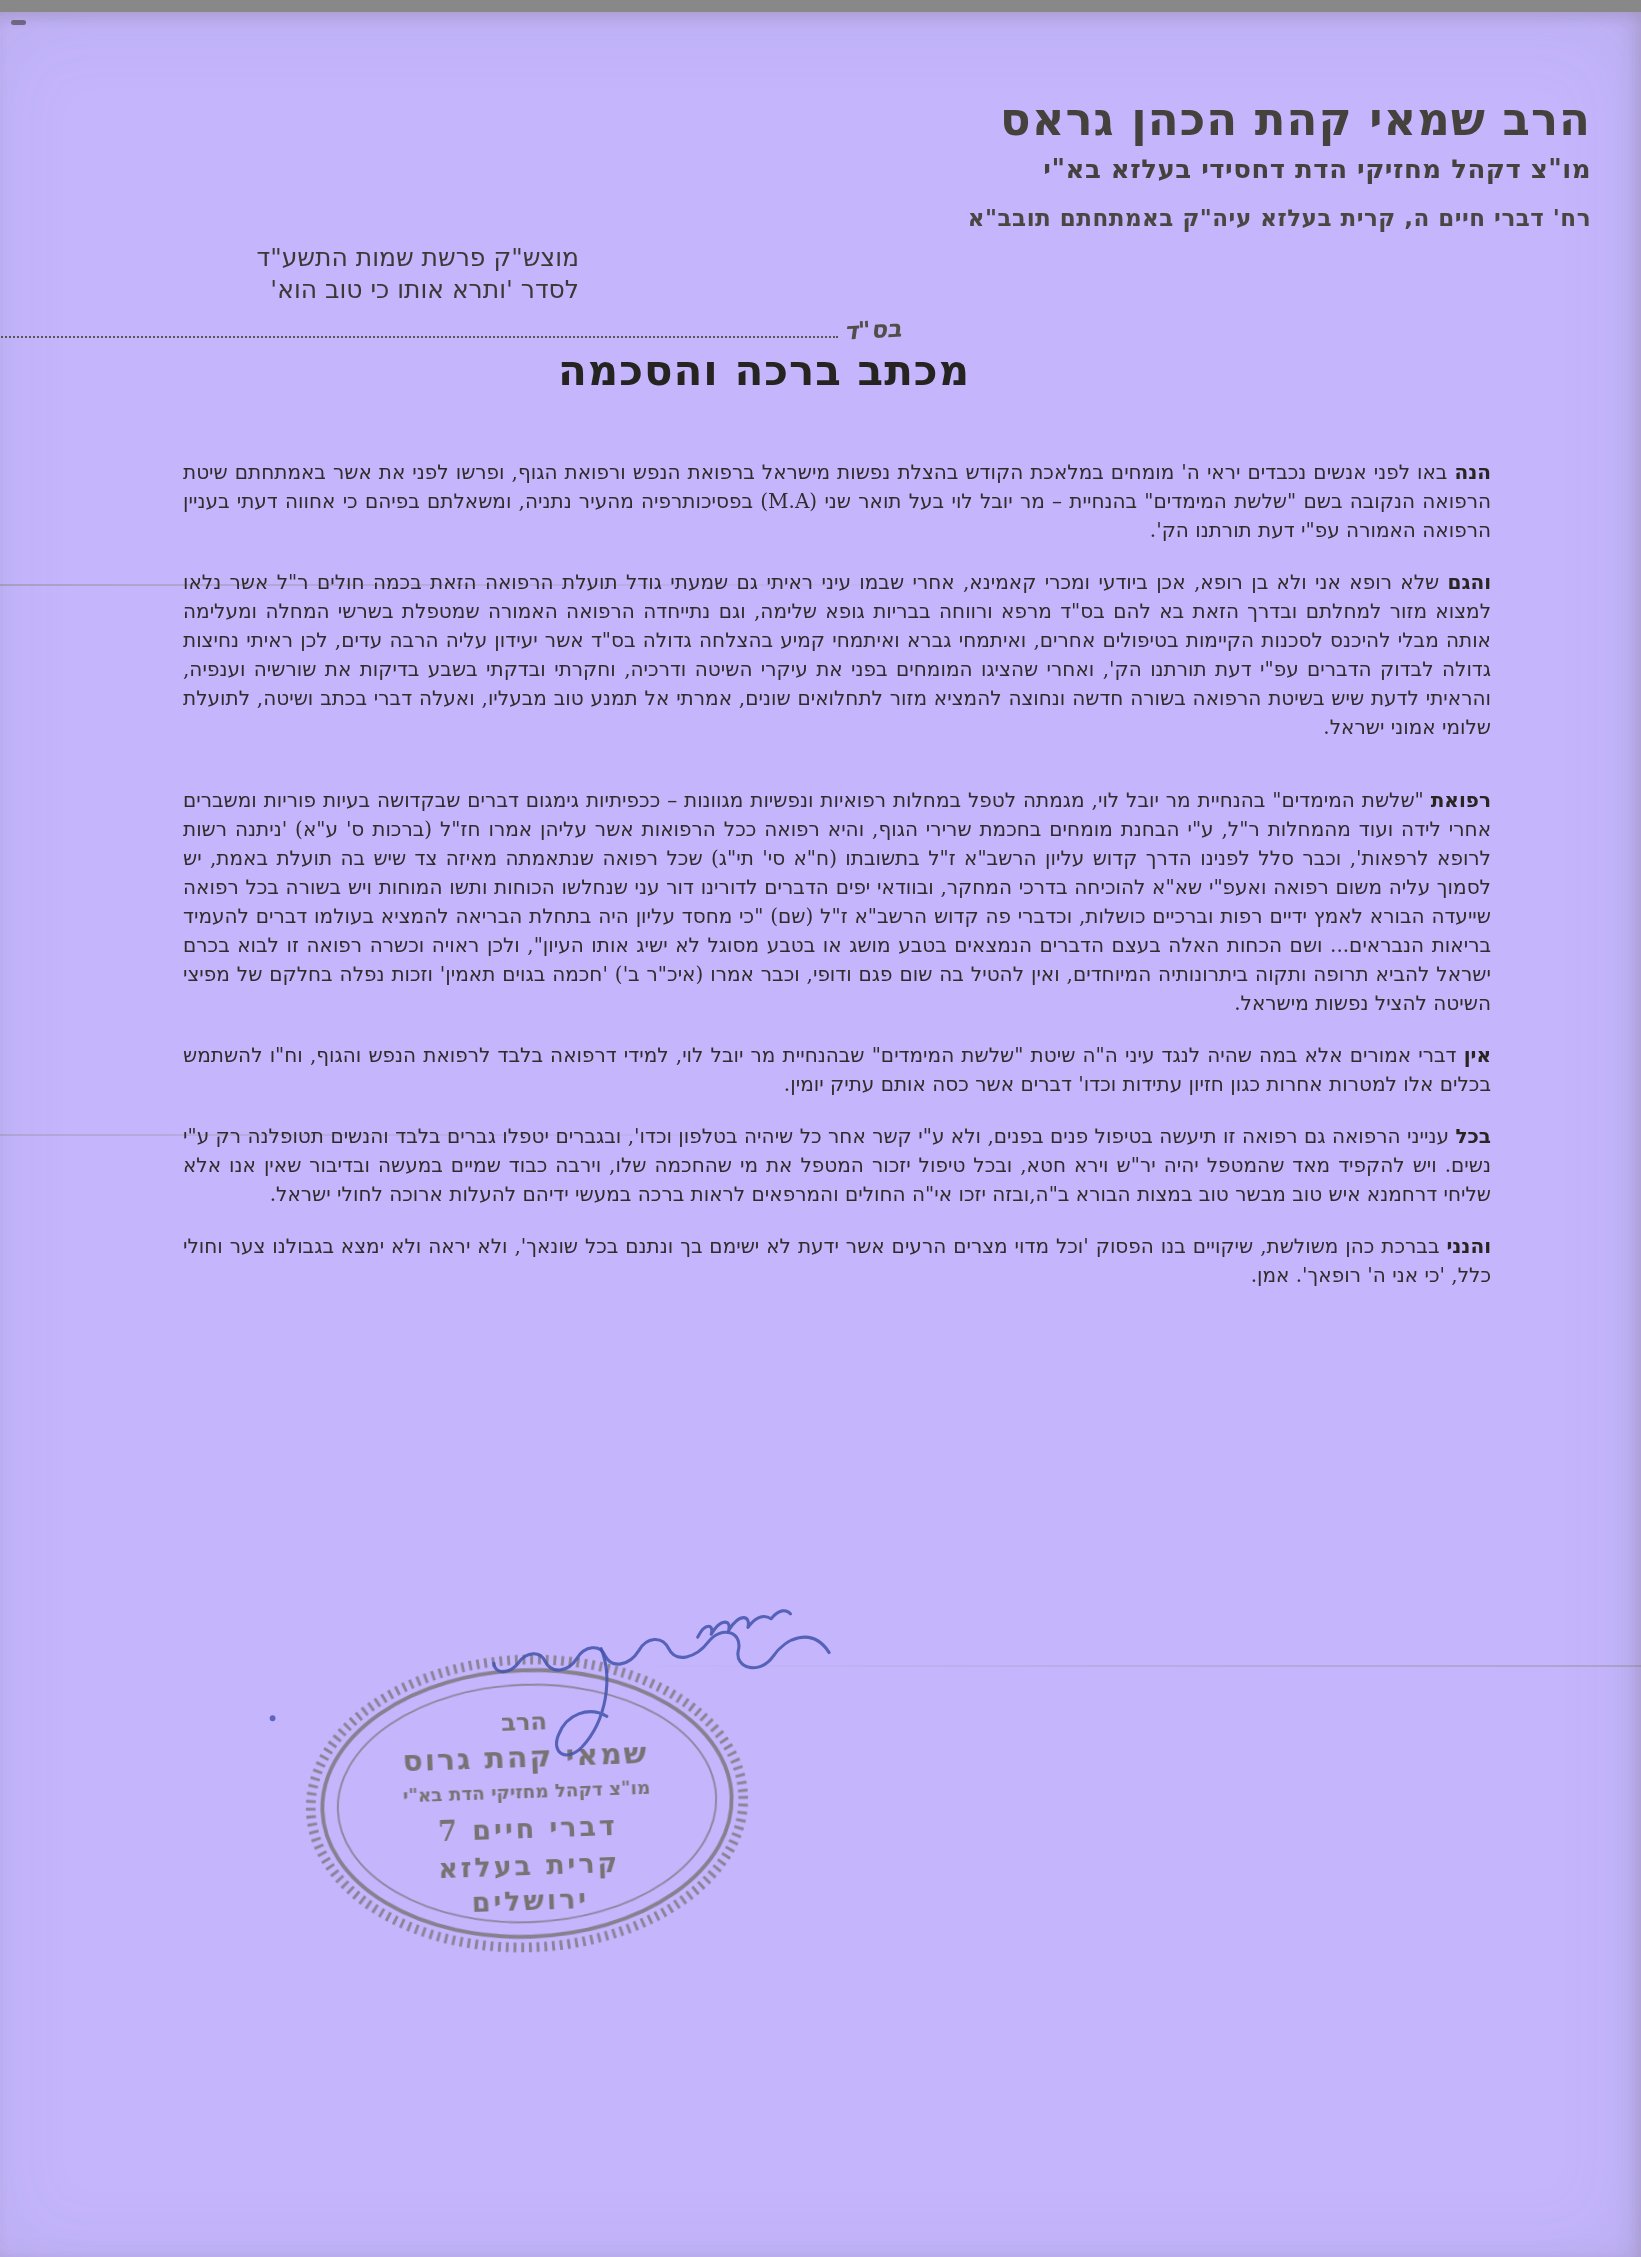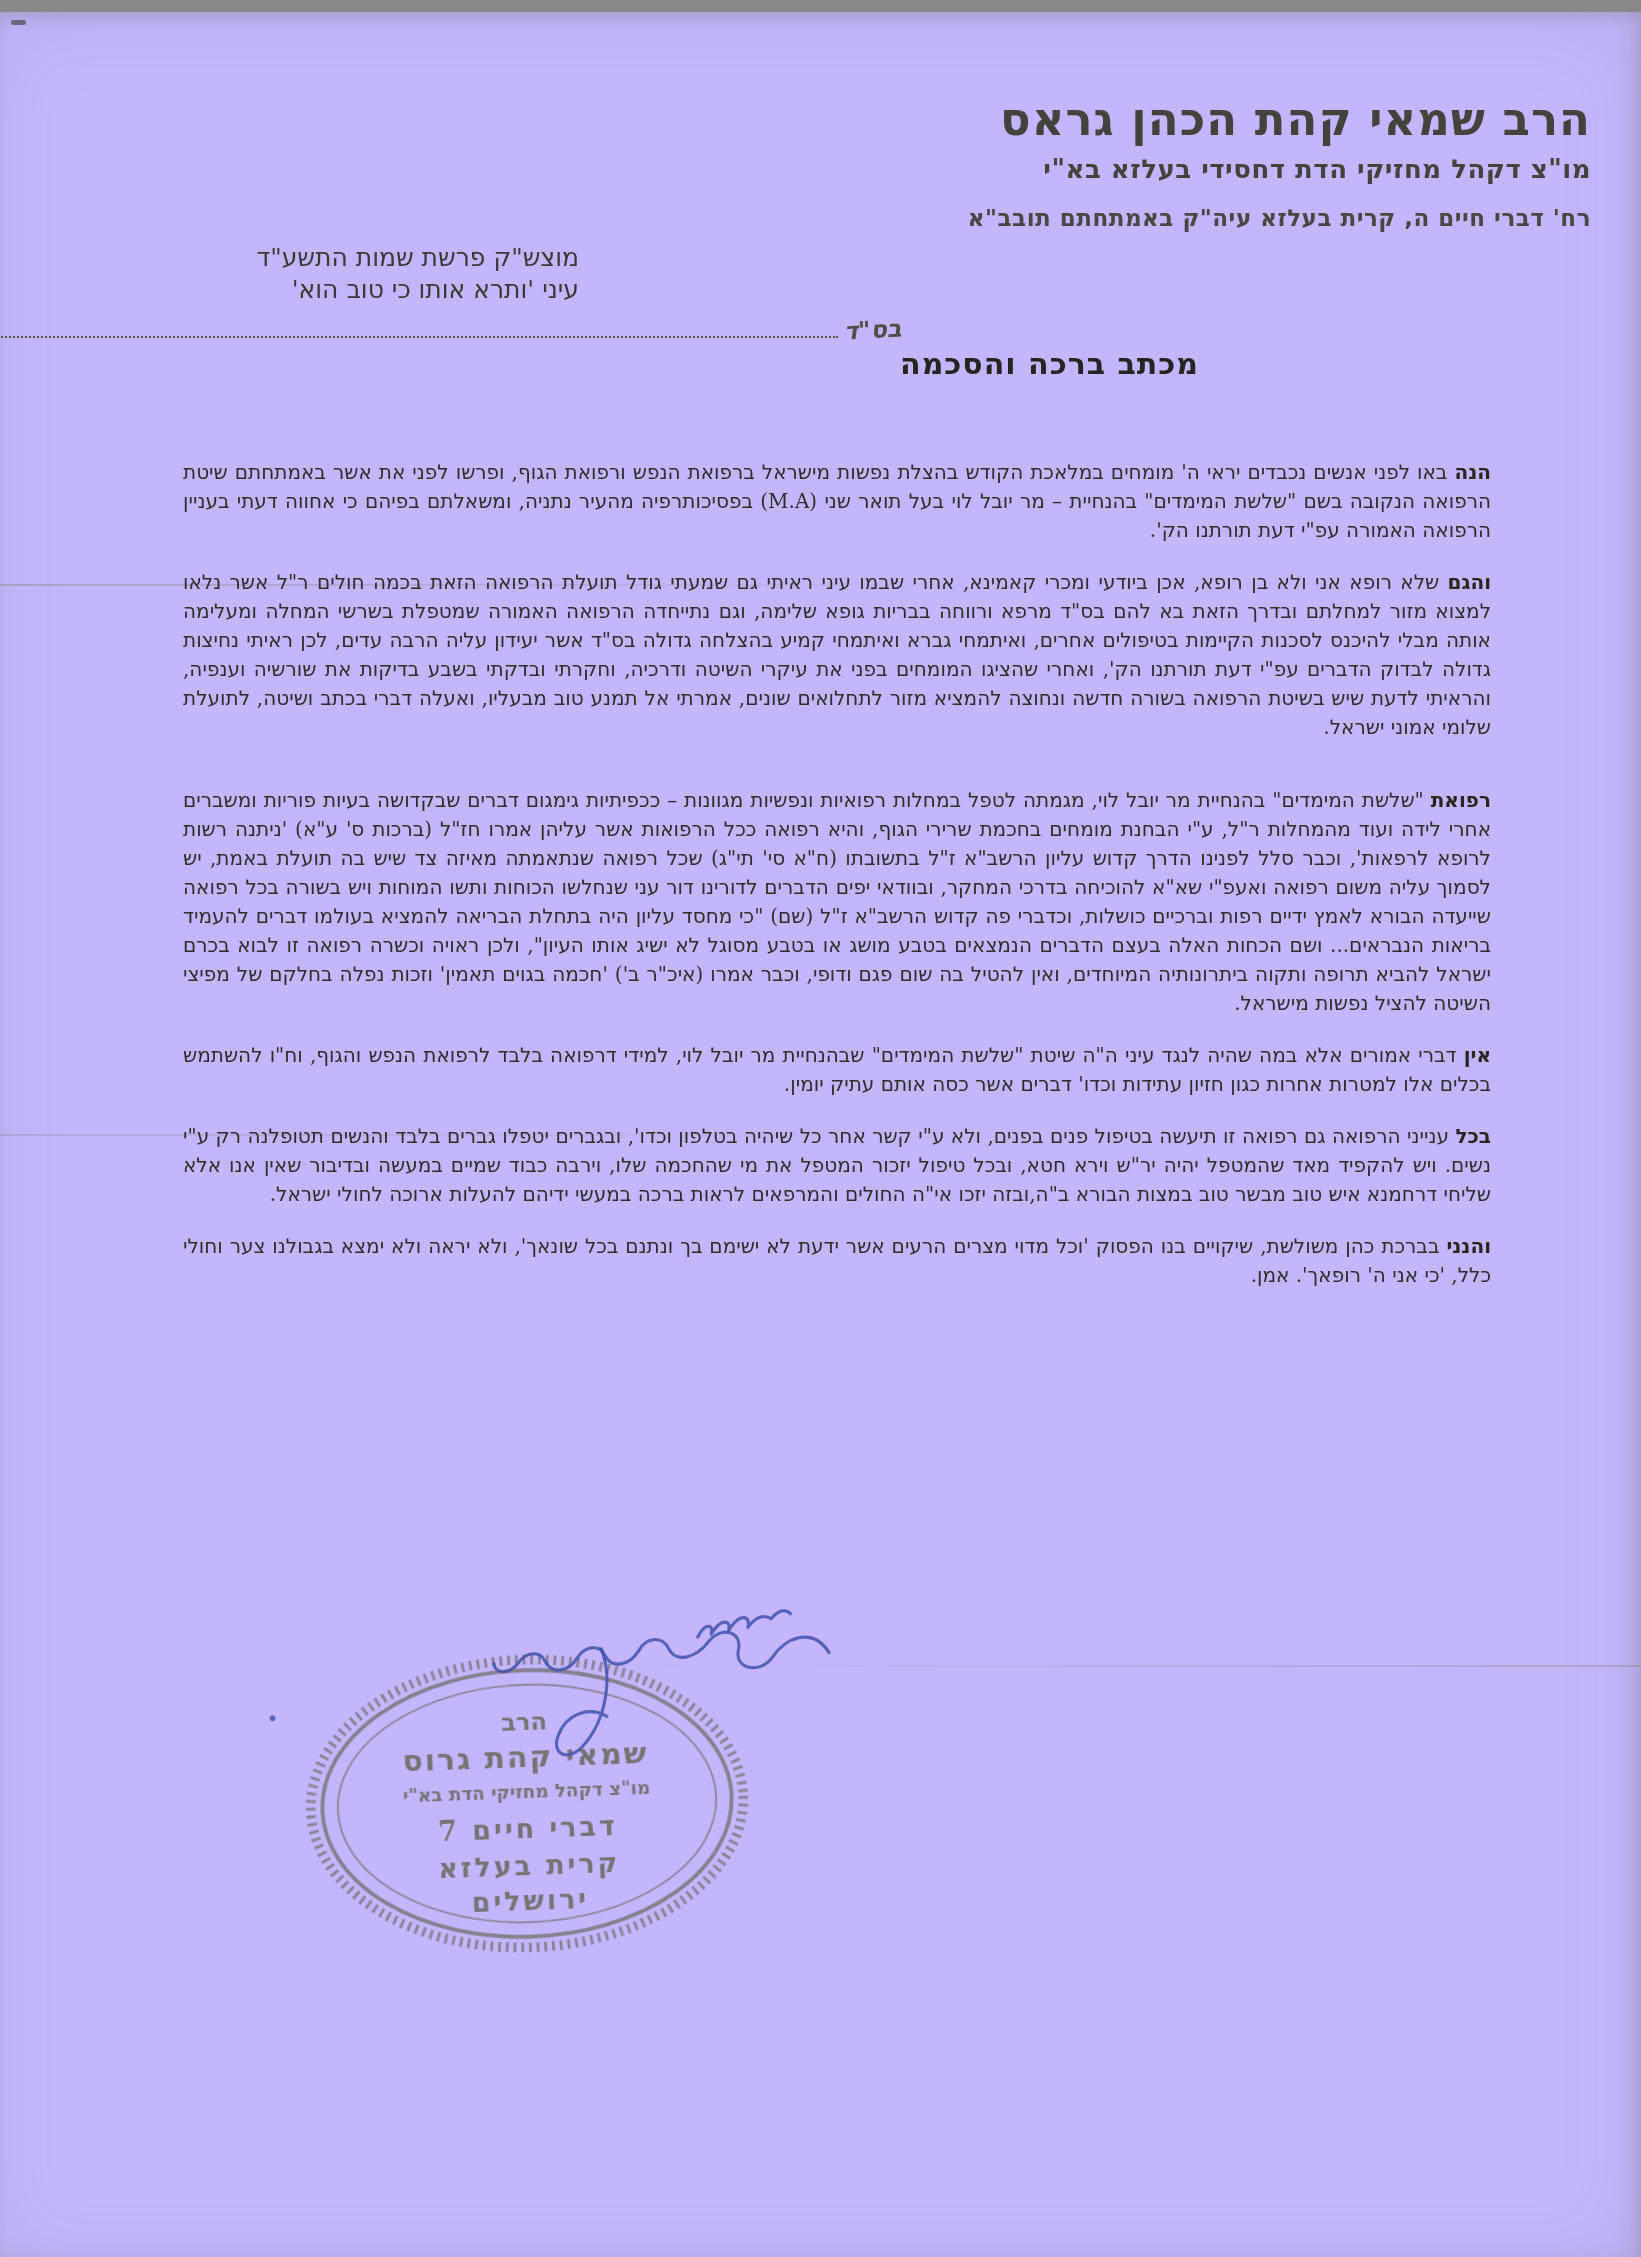--- a/index.html
+++ b/index.html
@@ -46,22 +46,22 @@
     font-size:25px;line-height:32px;color:#3b3935;z-index:2;white-space:nowrap;}
 
   
   .bsd-row{position:absolute;top:299px;left:7.7px;width:908px;height:33px;z-index:2;
     display:flex;align-items:flex-end;direction:ltr;}
   .bsd-dots{flex:1;border-bottom:2.9px dotted #59564f;height:0;margin-bottom:5.8px;}
   .bsd-word{font-family:"DejaVu Sans",sans-serif;font-weight:700;font-style:italic;
     font-size:24px;color:#514e48;margin-left:5.8px;transform:rotate(-3deg);}
 
   
-  .title{position:absolute;top:334px;left:383px;width:830px;text-align:right;
-    font-size:30px;font-weight:700;letter-spacing:1px;color:#262420;z-index:2;}
+  .title{position:absolute;top:334px;left:363px;width:830px;text-align:center;
+    font-size:42px;font-weight:700;letter-spacing:1px;color:#262420;z-index:2;}
   .salutation{position:absolute;top:409px;right:150px;font-size:27px;font-weight:700;
     color:#262420;z-index:2;}
 
   
   .body{position:absolute;top:446px;right:150px;width:1308px;z-index:2;
     font-size:20px;line-height:29px;text-align:justify;}
   .body p{margin:0 0 23px;}
   .body p.gap-lg{margin-top:44px;}
   .body p.para-strong{margin-top:62px;font-weight:700;color:#28261f;}
   .lead{font-weight:700;color:#28261f;}
@@ -89,21 +89,21 @@
   <div class="crease c3"></div>
 
   <div class="letterhead">
     <div class="lh-name">הרב שמאי קהת הכהן גראס</div>
     <div class="lh-sub">מו"צ דקהל מחזיקי הדת דחסידי בעלזא בא"י</div>
     <div class="lh-addr">רח' דברי חיים ה, קרית בעלזא עיה"ק באמתחתם תובב"א</div>
   </div>
 
   <div class="dateline">
     <div>מוצש"ק פרשת שמות התשע"ד</div>
-    <div>עיני 'ותרא אותו כי טוב הוא'</div>
+    <div>לסדר 'ותרא אותו כי טוב הוא'</div>
   </div>
 
   <div class="bsd-row">
     <div class="bsd-dots"></div>
     <span class="bsd-word">בס"ד</span>
   </div>
 
   <div class="title">מכתב ברכה והסכמה</div>
 
 

